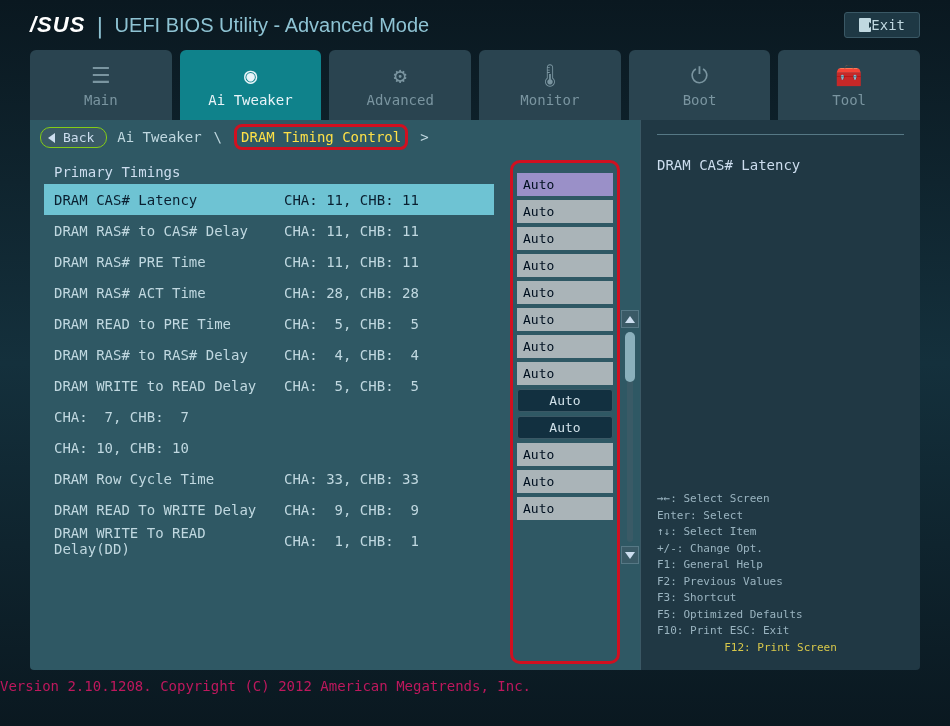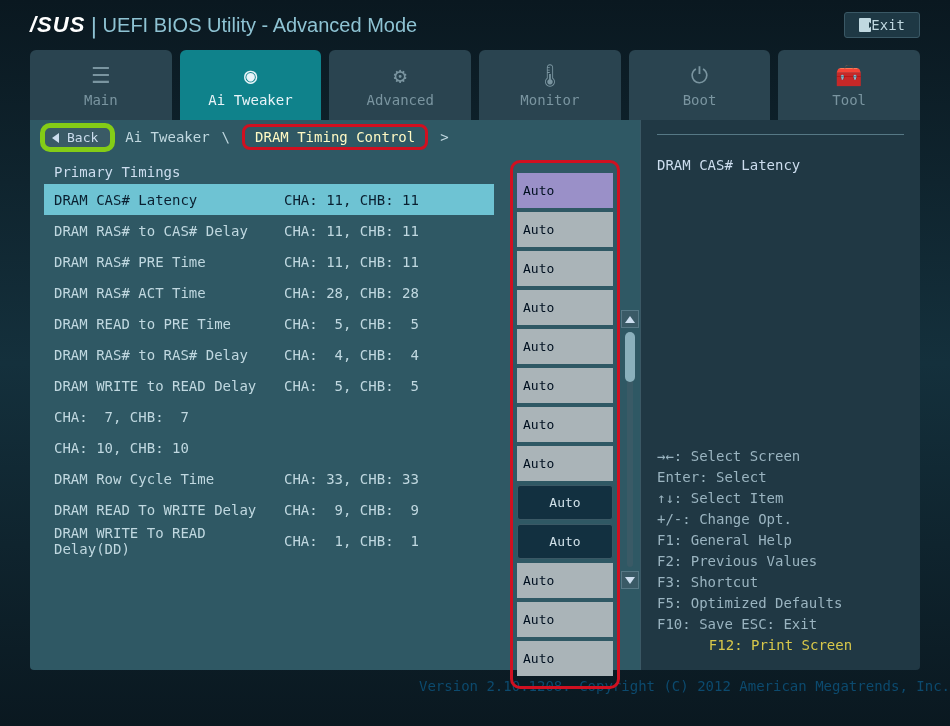--- a/index.html
+++ b/index.html
@@ -9,21 +9,21 @@
     font-family: "Lucida Console", Monaco, monospace;
     color: #c0d8e0;
     overflow: hidden;
     position: relative;
     font-size: 14px;
   }
   .header {
     display: flex; align-items: center; justify-content: space-between;
     padding: 10px 30px; height: 50px;
   }
-  .logo-title { display: flex; align-items: center; }
+  .logo-title { display: flex; align-items: center; gap: 6px; }
   .logo { color: #fff; font-style: italic; font-weight: bold; font-size: 22px; letter-spacing: 1px; font-family: Arial, sans-serif;}
   .logo-sep { color:#8ec3d3; font-size:22px; margin:0 2px;}
   .title { color: #8ec3d3; font-size: 20px; font-family: Arial, sans-serif;}
   .exit-btn {
     background: #1e3844; border: 1px solid #3a5865; border-radius: 3px;
     padding: 4px 14px; color: #c0d8e0; display:flex; align-items:center; gap:0;
   }
   .exit-icon { width:12px; height:14px; background:#c0d8e0; border-radius:1px; position:relative;}
   .exit-icon::after{content:""; position:absolute; right:-2px; top:4px; border-left:4px solid #1e3844; border-top:3px solid transparent; border-bottom:3px solid transparent;}
   .tabs {
@@ -41,49 +41,49 @@
     display: flex; padding: 0 30px; height: 550px;
   }
   .left-panel {
     flex: 1; background: #2f5864; border-radius: 0 0 0 4px;
     display: flex; flex-direction: column;
   }
   .breadcrumb-row {
     display: flex; align-items: center; padding: 6px 10px; gap: 10px; height:34px;
   }
   .back-btn {
-    background: #3a5a66; border: 5px solid #84cc16; border-radius: 10px;
+    background: #3a5a66; border: 1px solid #84cc16; border-radius: 10px;
     padding: 2px 12px 2px 22px; color: #cde; position:relative; font-size:13px;
   }
   .back-btn::before{content:""; position:absolute; left:7px; top:5px; border-right:7px solid #cde; border-top:5px solid transparent; border-bottom:5px solid transparent;}
   .crumb-text { color: #c0d8e0; }
   .crumb-highlight {
     border: 3px solid #d01020; border-radius: 8px;
-    padding: 2px 10px; color: #fef9c3; font-weight: 500;
+    padding: 2px 4px; color: #fde047; font-weight: 500;
   }
   .chev { color:#c0d8e0; padding:0 2px;}
   .settings-body {
     display: flex; flex:1; padding: 6px 0; position:relative;
   }
   .settings-list { flex:1; padding: 0 6px 0 14px; }
   .section-header { color:#cde; padding: 4px 0 4px 10px; font-size:14px;}
   .setting-row {
     display: flex; align-items: center; height: 31px;
     padding-left: 10px;
   }
   .setting-row.selected { background: #6ec3d3; color:#0a2030;}
   .setting-name { flex: 0 0 230px; }
   .setting-values { flex: 0 0 160px; font-family: inherit; white-space:pre;}
   .value-column {
     width: 110px; margin-left: 10px;
     border: 3px solid #d01020; border-radius: 10px;
     padding: 6px 4px; position: relative;
   }
   .value-cell {
-    height: 35px; margin: 4px 0;
+    height: 23px; margin: 4px 0;
     background: #aab4b8; color: #001020; padding: 2px 6px;
     font-size: 13px; font-weight:500;
     display:flex; align-items:center;
   }
   .value-cell.selected { background: #9a90c8; }
   .value-cell.dropdown {
     background: #123040; color: #d0e0e8; border:1px solid #3a5865;
     border-radius: 3px; justify-content: center;
   }
   .scroll-col { width: 20px; display:flex; flex-direction:column; justify-content:space-between; align-items:center; padding: 150px 0 100px;}
@@ -93,25 +93,25 @@
   .scroll-track { flex:1; width:6px; background:#3a5a66; margin:4px 0; border-radius:3px; position:relative;}
   .scroll-thumb { position:absolute; top:0; left:-2px; width:10px; height:50px; background:#8ab0bc; border-radius:5px;}
   .arrow-up { width:0; height:0; border-left:5px solid transparent; border-right:5px solid transparent; border-bottom:7px solid #cde;}
   .arrow-down { width:0; height:0; border-left:5px solid transparent; border-right:5px solid transparent; border-top:7px solid #cde;}
   .right-panel {
     width: 280px; background: #203844; border-radius: 0 0 4px 0;
     padding: 14px 16px;
     display: flex; flex-direction: column; border-left:1px solid #3a5865;
   }
   .help-title { color: #cde; margin-bottom: 20px; padding-top:22px; border-top:1px solid #567885;}
-  .help-hints { margin-top: auto; font-size: 14px; line-height: 1.5; }
+  .help-hints { margin-top: auto; font-size: 11px; line-height: 1.5; }
   .hint-line { color: #9ab4c0; }
   .hint-yellow { color: #d8c84a; text-align: center; }
   .footer {
-    text-align: right; color: #0c4a6e; font-size: 14px;
+    text-align: left; color: #be185d; font-size: 14px;
     padding: 8px 0;
   }
 </style>
 </head>
 <body>
 
 <div class="header">
   <div class="logo-title">
     <span class="logo">/SUS</span>
     <span class="logo-sep">|</span>
@@ -245,19 +245,19 @@
     <div class="help-title">DRAM CAS# Latency</div>
     <div class="help-hints" id="hints">
         <div class="hint-line">→←: Select Screen</div>
         <div class="hint-line">Enter: Select</div>
         <div class="hint-line">↑↓: Select Item</div>
         <div class="hint-line">+/-: Change Opt.</div>
         <div class="hint-line">F1: General Help</div>
         <div class="hint-line">F2: Previous Values</div>
         <div class="hint-line">F3: Shortcut</div>
         <div class="hint-line">F5: Optimized Defaults</div>
-        <div class="hint-line">F10: Save  ESC: Exit</div>
+        <div class="hint-line">F10: Print  ESC: Exit</div>
         <div class="hint-line hint-yellow">F12: Print Screen</div>
       </div>
   </div>
 </div>
 
 <div class="footer">Version 2.10.1208. Copyright (C) 2012 American Megatrends, Inc.</div>
 
 </body></html>

